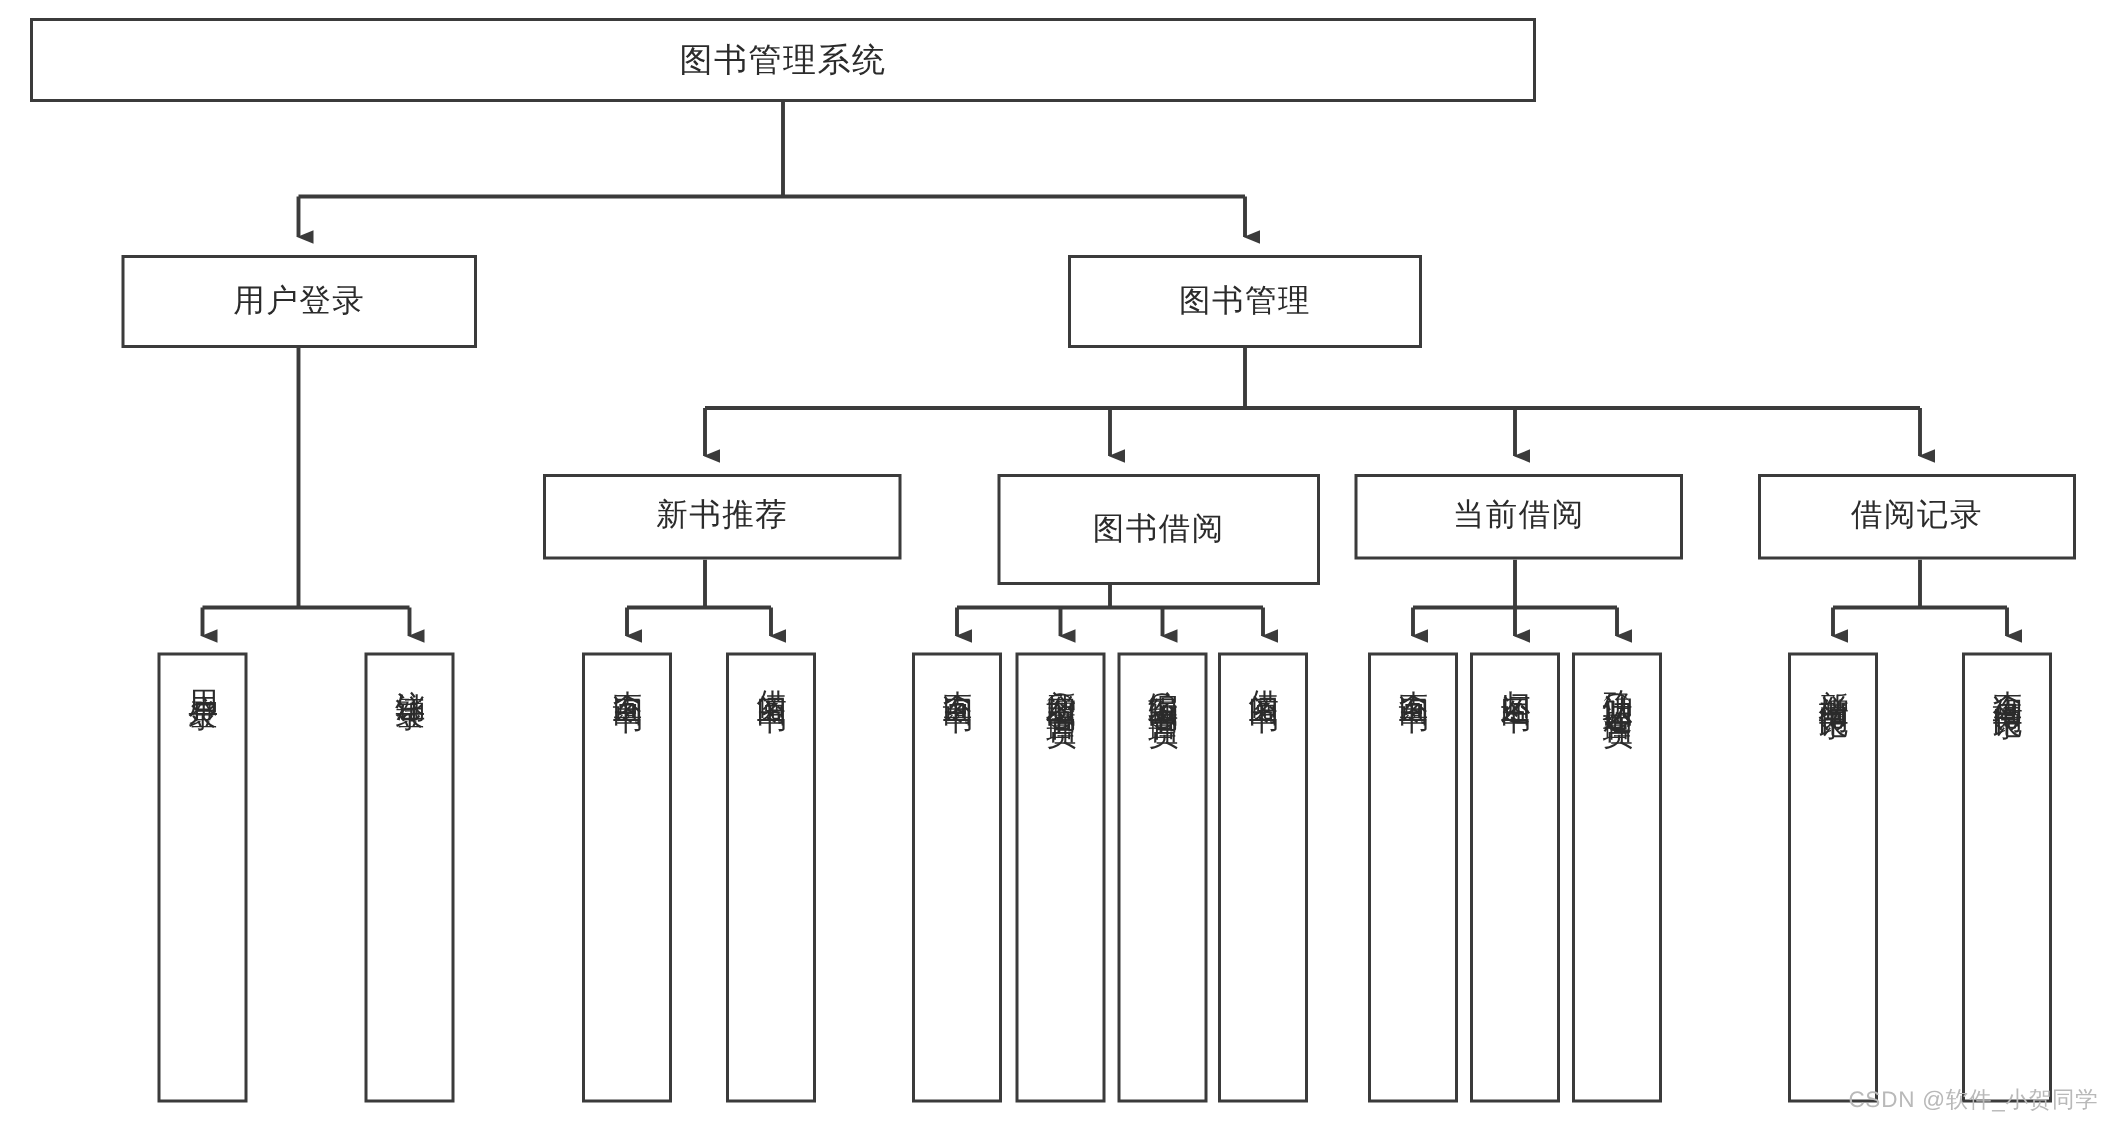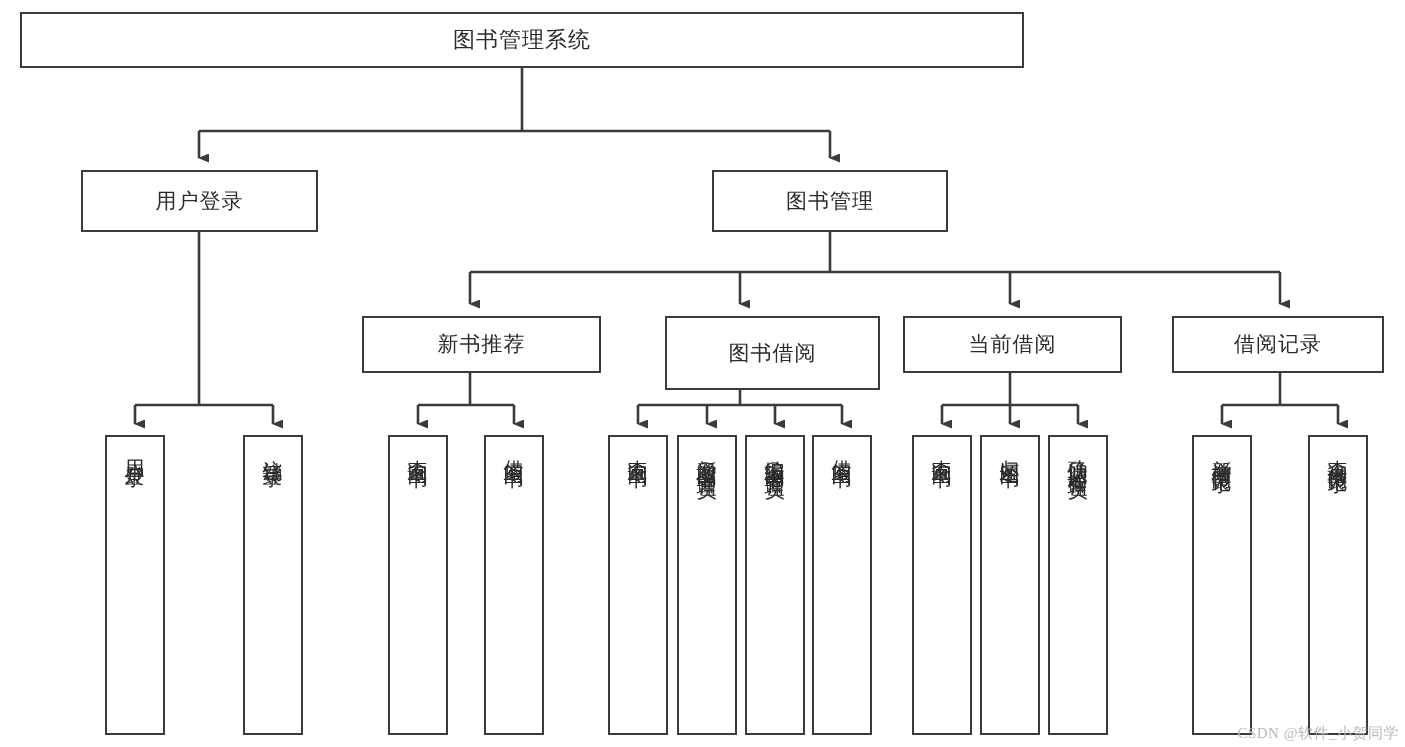--- a/index.html
+++ b/index.html
@@ -18,21 +18,21 @@
   .h-node .lbl{font-size:21px;letter-spacing:1px;white-space:nowrap;}
   .node.root .lbl{font-size:22px;}
 
   
   .v-node{padding:7px 0;align-items:flex-start;}
   .v-node .lbl{writing-mode:vertical-rl;text-orientation:upright;
                font-size:20px;letter-spacing:3px;line-height:1;
                white-space:nowrap;}
 
   #watermark{position:absolute;right:6px;bottom:4px;font-size:15px;
-             color:#b9b9b9;white-space:nowrap;letter-spacing:.5px;font-family:Liberation Serif, serif;}
+             color:#b9b9b9;white-space:nowrap;letter-spacing:.5px;}
 </style>
 </head>
 <body>
 
 <div id="stage">
 
   <svg id="wires" viewBox="0 0 1405 747" xmlns="http://www.w3.org/2000/svg">
     <defs>
       <marker id="arw" markerWidth="10" markerHeight="11" refX="4.5" refY="10" orient="auto" markerUnits="userSpaceOnUse">
         <path d="M0,0 L9,0 L4.5,11 Z" fill="#3b3b3b"></path>

